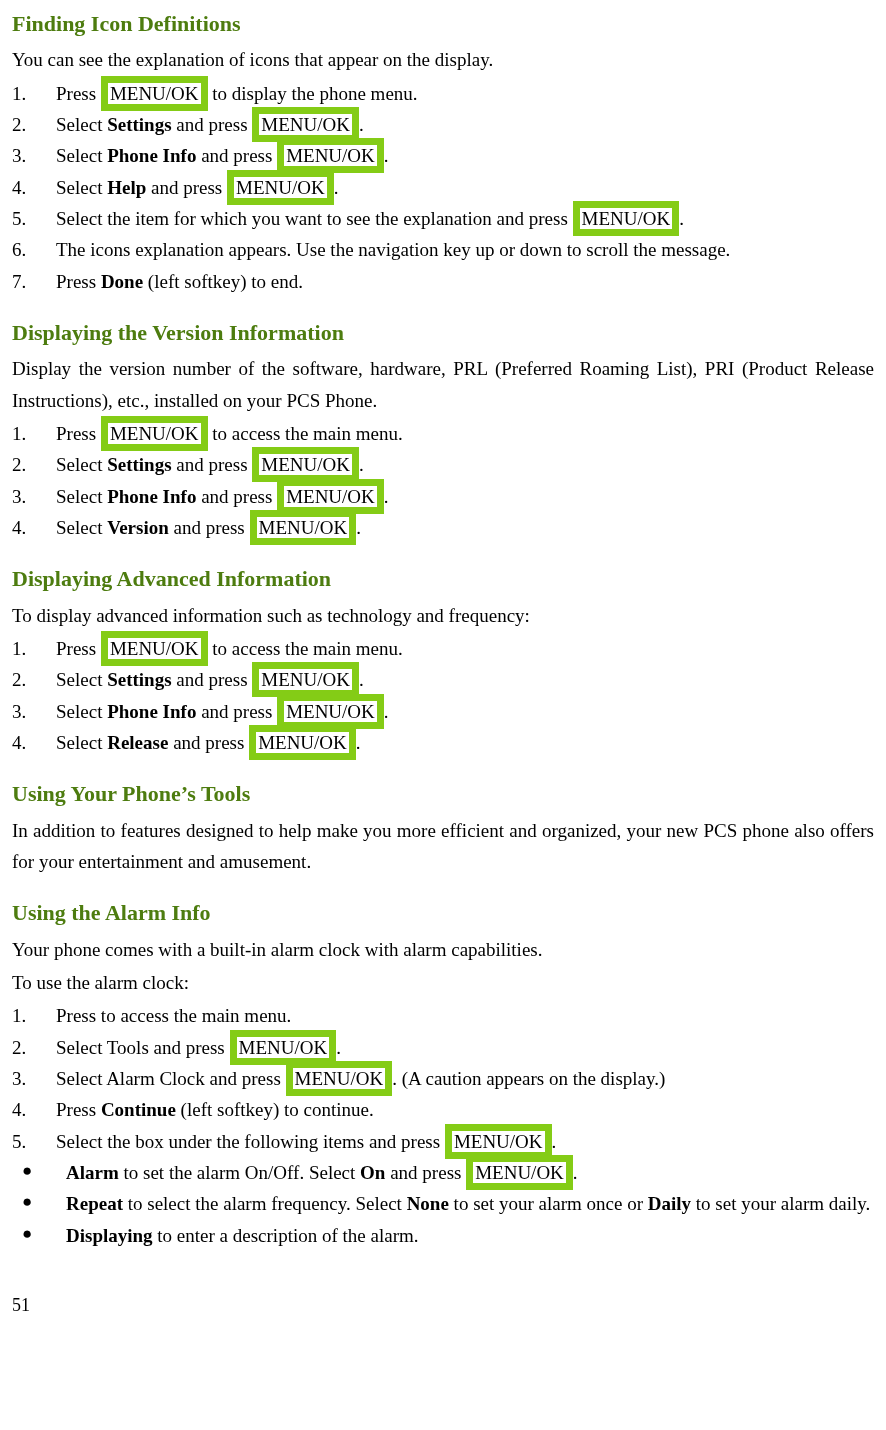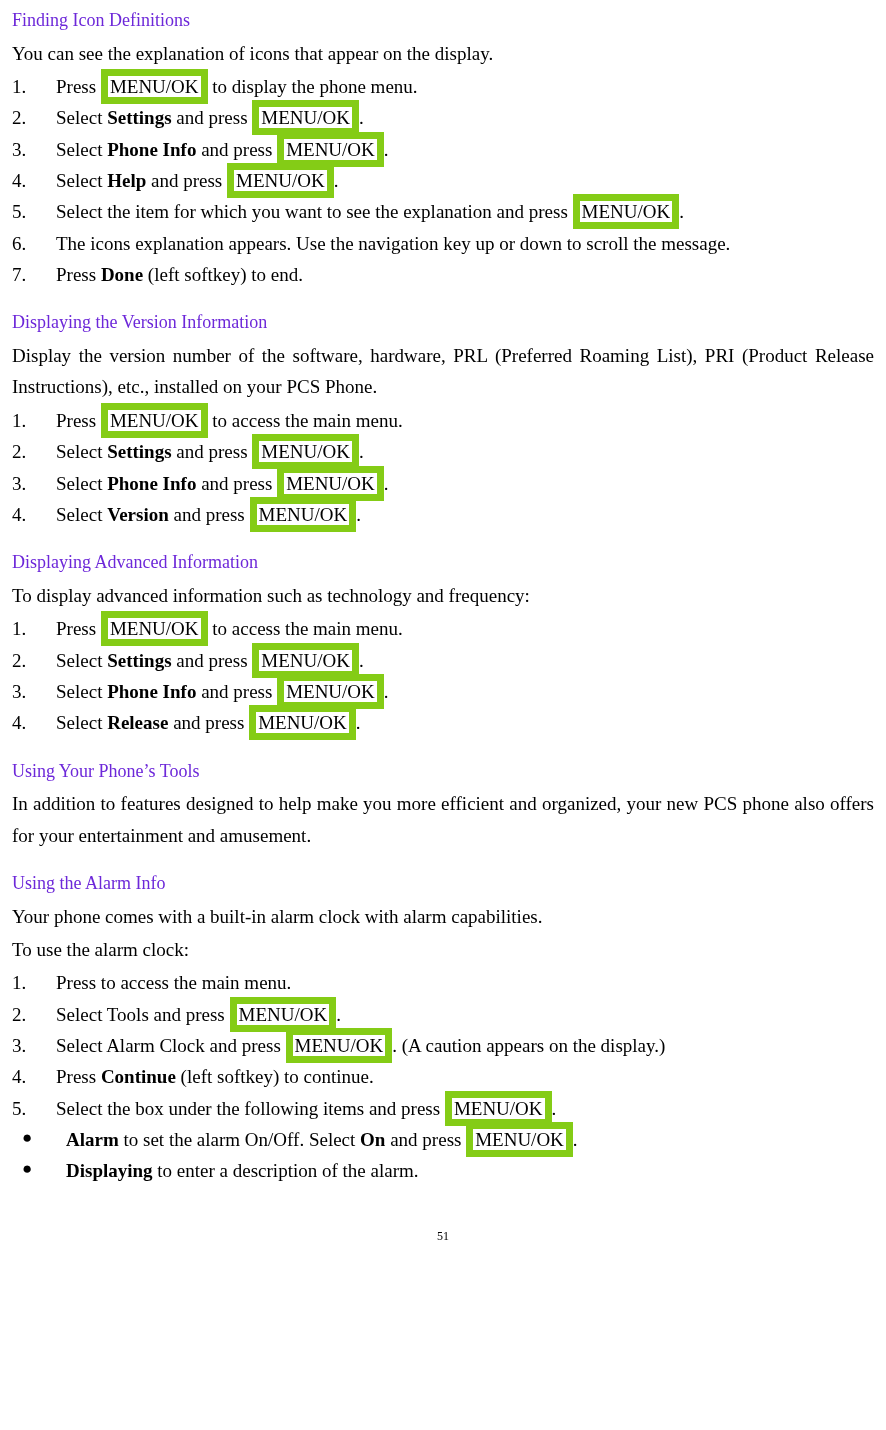--- a/index.html
+++ b/index.html
@@ -7,23 +7,23 @@
     font-size: 19px;
     line-height: 1.65;
     color: #000;
     background: #fff;
     margin: 0;
     padding: 6px 12px 20px 12px;
     width: 886px;
     box-sizing: border-box;
   }
   .heading {
-    color: #6d28d9;
-    font-size: 18px;
-    font-weight: normal;
+    color: #4d7c0f;
+    font-size: 22px;
+    font-weight: bold;
     margin-top: 18px;
     margin-bottom: 2px;
   }
   .heading.first { margin-top: 0; }
   p { margin: 0 0 2px 0; text-align: justify;}
   ol {
     margin: 0;
     padding-left: 0;
     list-style: none;
     counter-reset: item;
@@ -57,23 +57,23 @@
     left: 10px;
     font-size: 17px;
   }
   .boxed {
     border: 7px solid #84cc16;
     padding: 0 2px;
     display: inline;
   }
   .b { font-weight: bold; text-align: center; }
   .pagenum {
-    text-align: center;
+    text-align: left;
     margin-top: 40px;
-    font-size: 12px;
+    font-size: 18px;
   }
 </style>
 </head>
 <body>
 
 <div class="heading first">Finding Icon Definitions</div>
 <p>You can see the explanation of icons that appear on the display.</p>
 <ol>
   <li><span>Press </span><span class="boxed">MENU/OK</span><span> to display the phone menu.</span></li>
   <li><span>Select </span><span class="b">Settings</span><span> and press </span><span class="boxed">MENU/OK</span><span>.</span></li>
@@ -110,16 +110,17 @@
 <p>To use the alarm clock:</p>
 <ol>
   <li><span>Press to access the main menu.</span></li>
   <li><span>Select Tools and press </span><span class="boxed">MENU/OK</span><span>.</span></li>
   <li><span>Select Alarm Clock and press </span><span class="boxed">MENU/OK</span><span>. (A caution appears on the display.)</span></li>
   <li><span>Press </span><span class="b">Continue</span><span> (left softkey) to continue.</span></li>
   <li><span>Select the box under the following items and press </span><span class="boxed">MENU/OK</span><span>.</span></li>
 </ol>
 <ul class="bullets">
   <li><span class="b">Alarm</span><span> to set the alarm On/Off. Select </span><span class="b">On</span><span> and press </span><span class="boxed">MENU/OK</span><span>.</span></li>
+  <li><span class="b">Repeat</span><span> to select the alarm frequency. Select </span><span class="b">None</span><span> to set your alarm once or </span><span class="b">Daily</span><span> to set your alarm daily.</span></li>
   <li><span class="b">Displaying</span><span> to enter a description of the alarm.</span></li>
 </ul>
 
 <div class="pagenum">51</div>
 
 </body></html>

